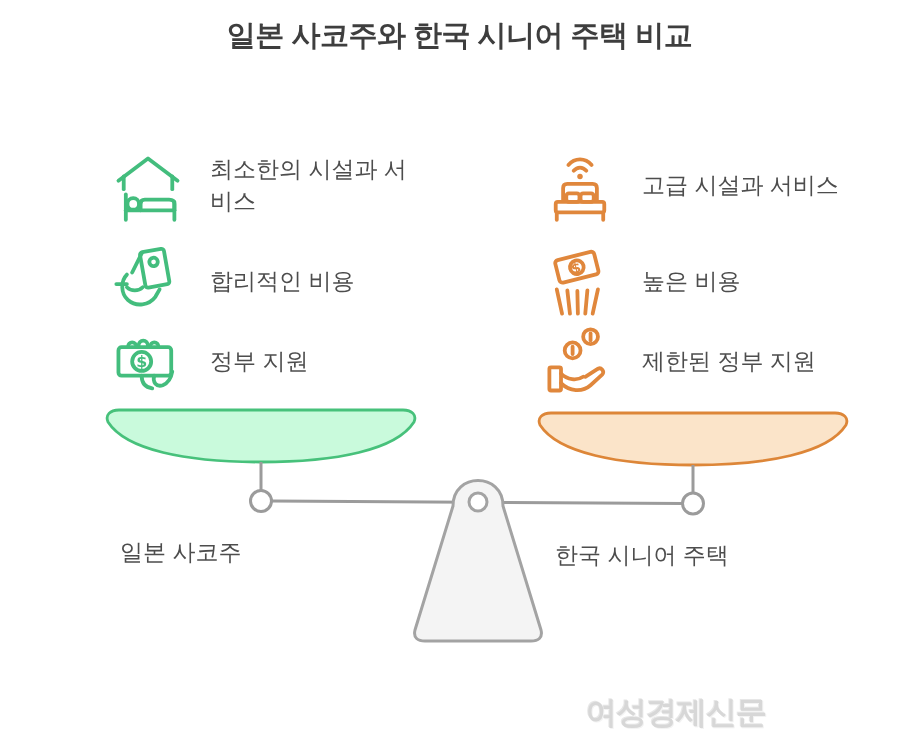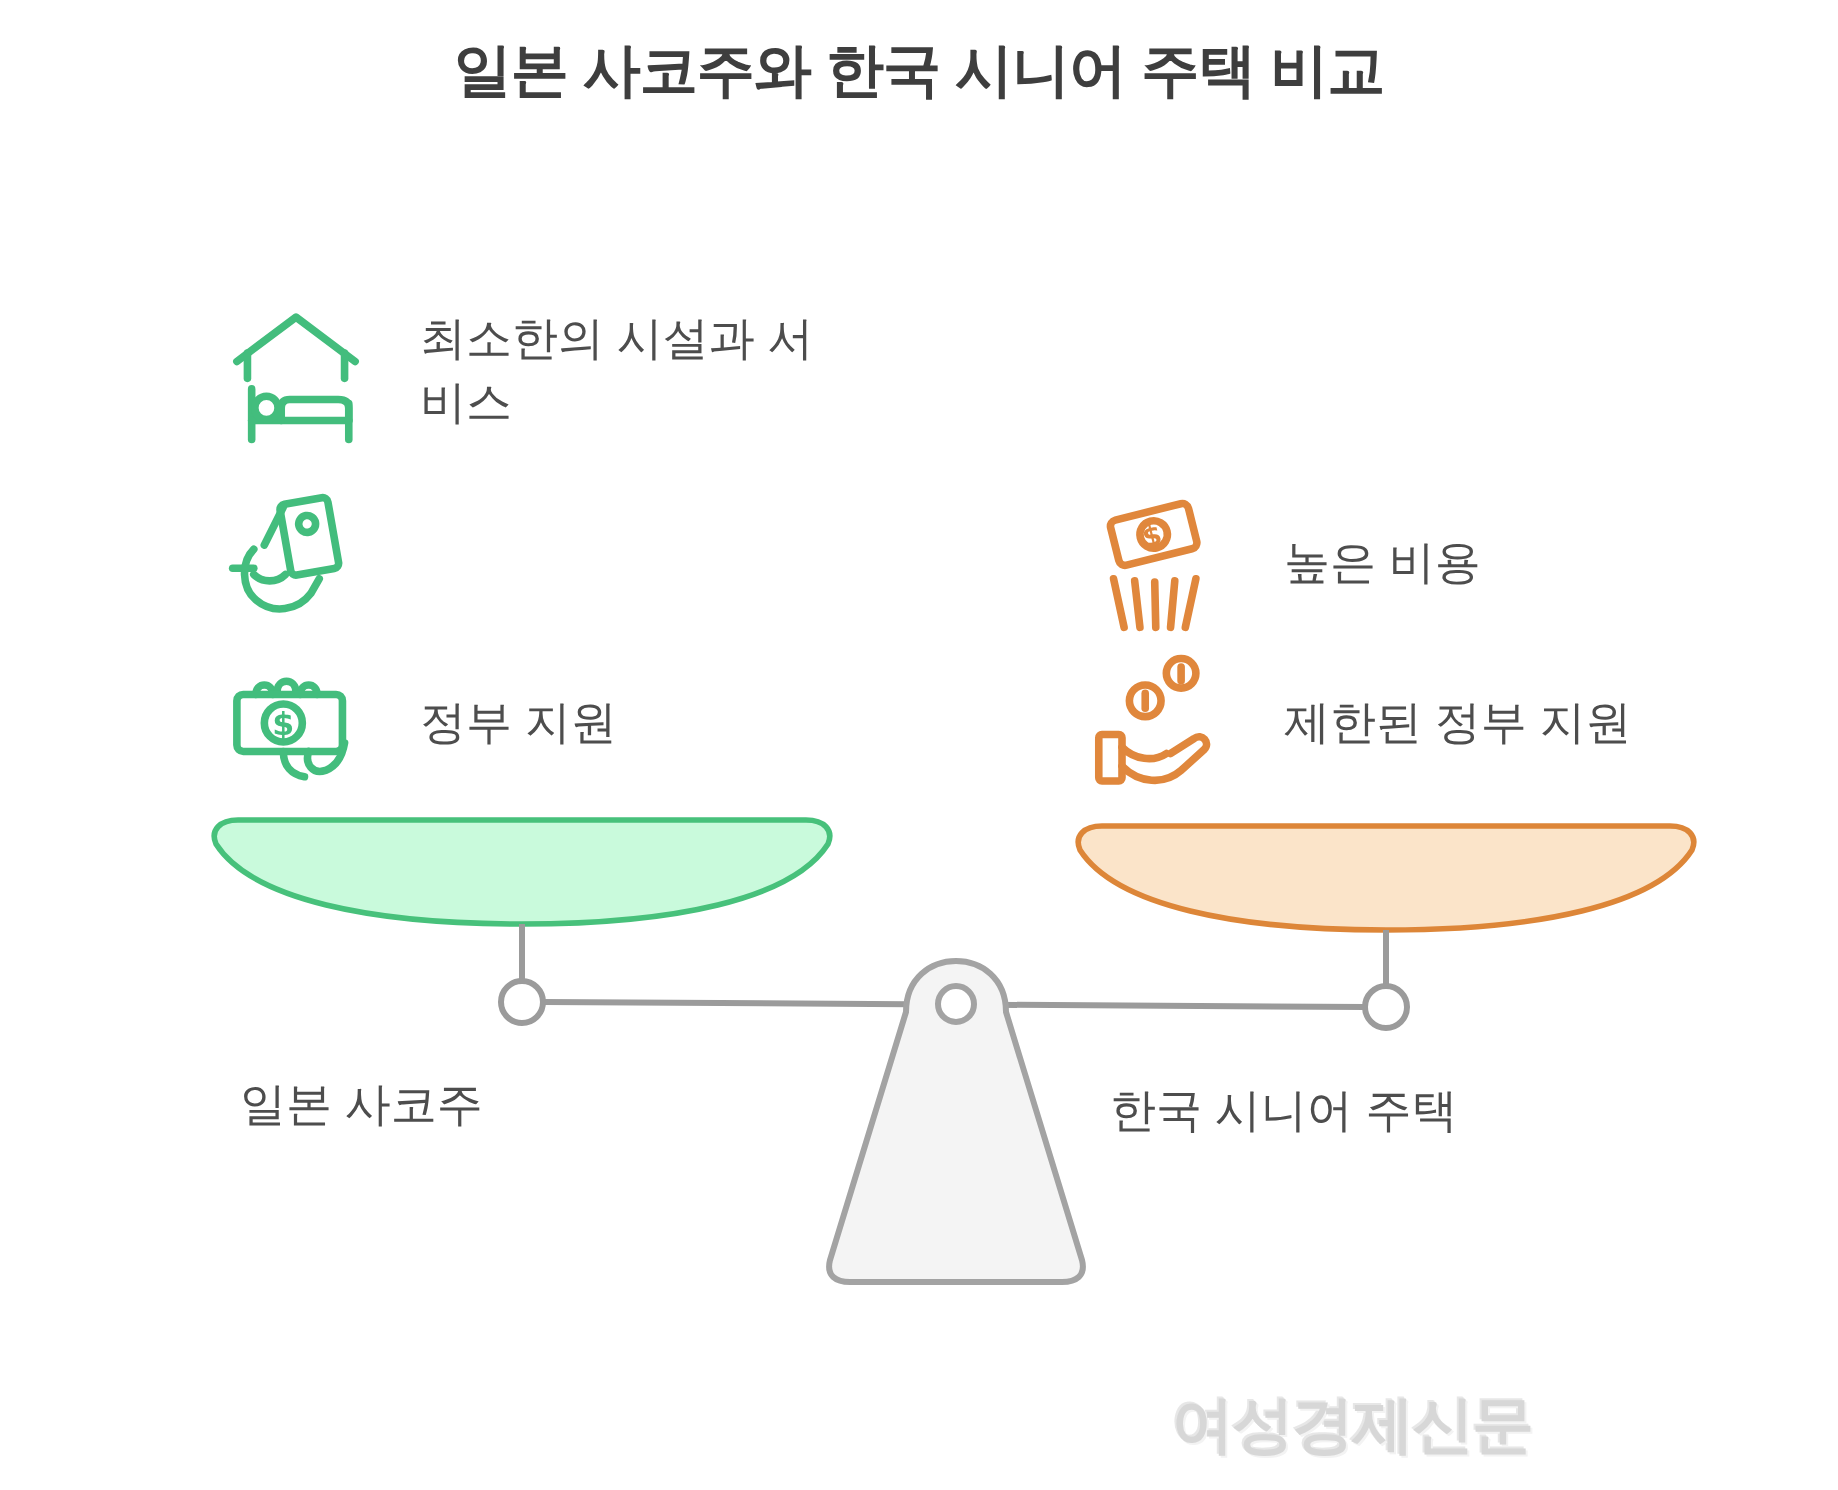--- a/index.html
+++ b/index.html
@@ -83,40 +83,59 @@
             <rect x="31" y="6" width="23" height="34" rx="2.5"></rect>
             <circle cx="42.5" cy="17" r="4"></circle>
           </g>
           <path d="M30 9 L21 27"></path>
           <path d="M6 38 H16"></path>
           <path d="M16 29 C10 35 10 47 17 53 C25 60 37 58 43 50 L47 43"></path>
           <path d="M16 41 C20 45 27 45 31 41"></path>
         </g>
       </svg>
     </div>
+    <div class="feature-label">합리적인 비용</div>
   </div>
 
   <div class="feature-row row-l row-3">
     <div class="icon-box">
       <svg viewBox="0 0 72 72">
         <g class="stroke-g">
           <path d="M17 22 C17 16 25 16 25 22"></path>
           <path d="M27 21 C27 14 36 14 36 21"></path>
           <path d="M38 22 C38 16 46 16 46 22"></path>
           <rect x="8" y="22" width="50" height="27" rx="3"></rect>
           <circle cx="30" cy="35.5" r="9"></circle>
           <path d="M42 49 C40 55 44 60 50 58 C55 56 58 51 59 45"></path>
           <path d="M30 49 C30 56 34 60 40 61"></path>
         </g>
         <text x="30" y="41" font-size="15" text-anchor="middle" class="glyph-g">$</text>
       </svg>
     </div>
     <div class="feature-label">정부 지원</div>
   </div>
 
+  <div class="feature-row row-r row-1">
+    <div class="icon-box">
+      <svg viewBox="0 0 72 72">
+        <g class="stroke-o">
+          <path d="M25 16 C31 9 41 9 47 16"></path>
+          <path d="M30 21.5 C33.5 17.5 38.5 17.5 42 21.5"></path>
+          <path d="M20 50 V38 Q20 34 24 34 H48 Q52 34 52 38 V50"></path>
+          <rect x="23" y="43" width="12.5" height="8" rx="2.5"></rect>
+          <rect x="36.5" y="43" width="12.5" height="8" rx="2.5"></rect>
+          <rect x="13" y="51" width="46" height="10" rx="2"></rect>
+          <path d="M14 61 V68"></path>
+            <path d="M58 61 V68"></path>
+        </g>
+        <circle cx="36" cy="27" r="2.6" class="fill-o"></circle>
+      </svg>
+    </div>
+    <div class="feature-label">고급 시설과 서비스</div>
+  </div>
 
   <div class="feature-row row-r row-2">
     <div class="icon-box">
       <svg viewBox="0 0 72 72">
         <g class="stroke-o">
           <g transform="rotate(-14 33 22)">
             <rect x="14" y="11" width="38" height="22" rx="3"></rect>
             <circle cx="33" cy="22" r="6.5"></circle>
           </g>
           <path d="M14 43 L19 66"></path>

